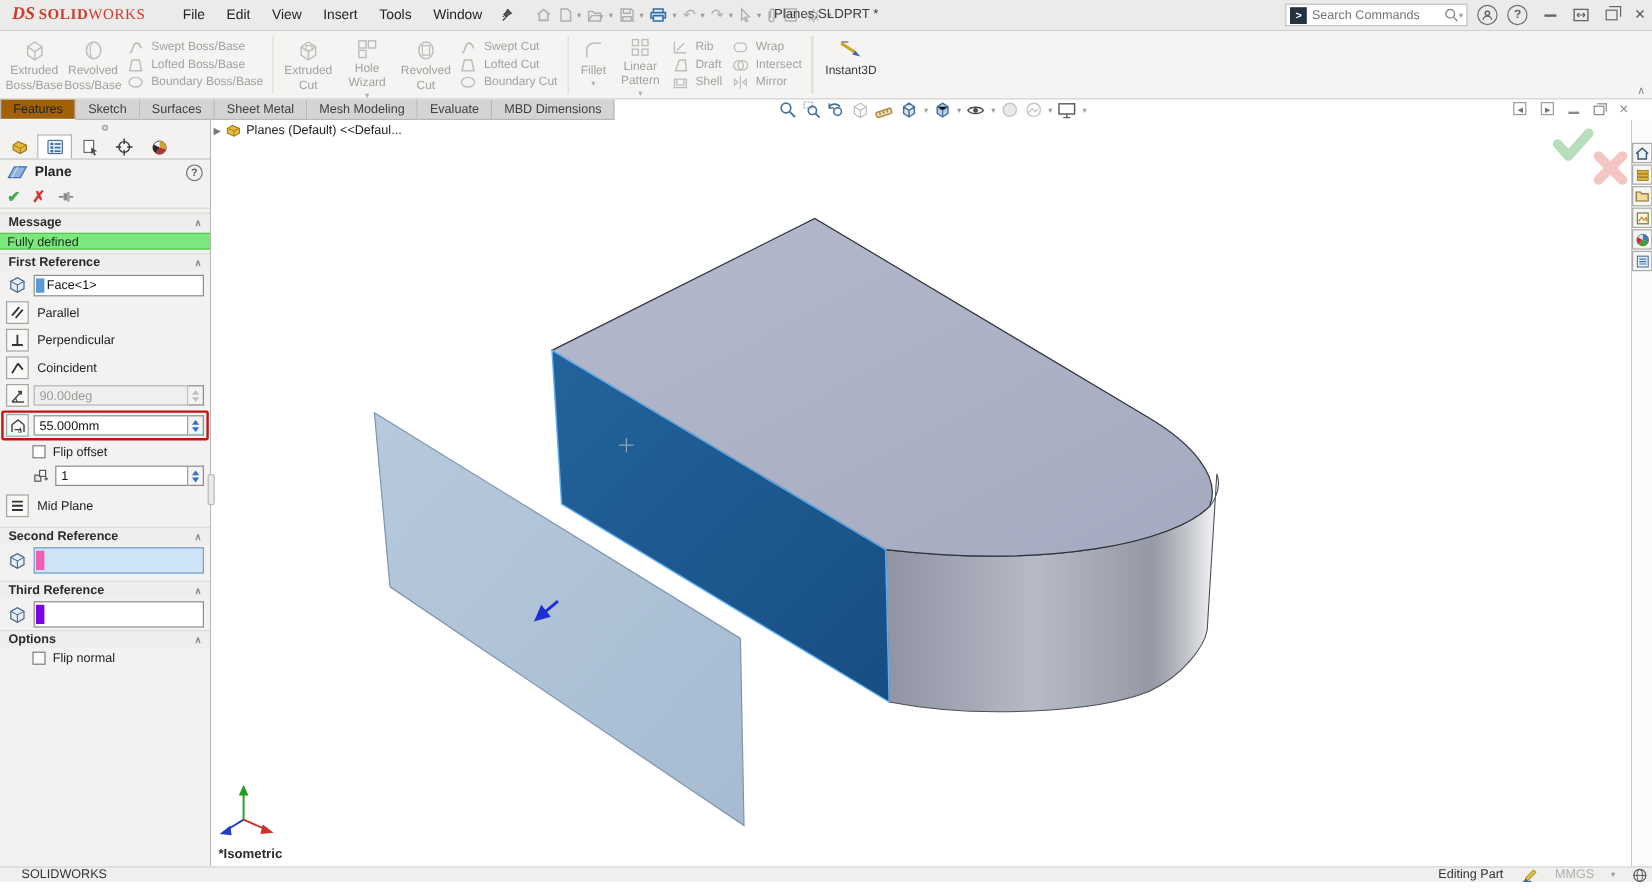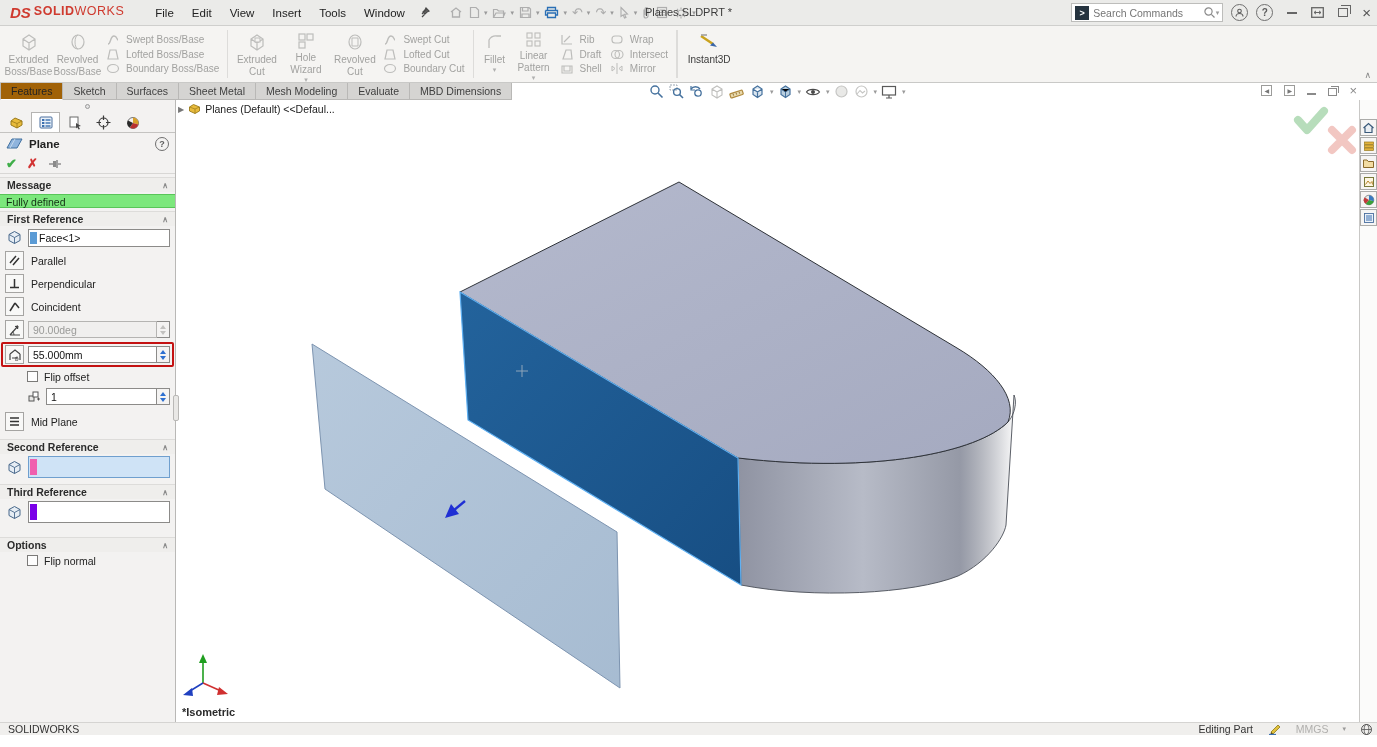--- a/index.html
+++ b/index.html
@@ -2,21 +2,21 @@
 <html><head>
 <meta charset="utf-8">
 <style>
   * { box-sizing: border-box; margin: 0; padding: 0; }
   html,body { width:1377px; height:747px; }
   body { font-family:"Liberation Sans",sans-serif; font-size:11px; color:#333; background:#fff; overflow:hidden; }
   .app { position:relative; width:1377px; height:747px; background:#fff; overflow:hidden; }
 
   
   .titlebar { height:26px; background:#ebebe9; border-bottom:1px solid #cfcfcd; display:flex; align-items:center; position:relative; }
-  .logo { display:flex; align-items:flex-start; margin-left:10px; white-space:nowrap; }
+  .logo { display:flex; align-items:center; margin-left:10px; white-space:nowrap;font-family:Liberation Serif, serif; }
   .logo .ds { font-style:italic; font-weight:bold; font-size:15px; color:#cf3a2f; margin-right:3px; }
   .logo .solid { font-weight:bold; font-size:12.5px; color:#cf3a2f; letter-spacing:.5px; }
   .logo .works { font-weight:normal; font-size:12.5px; color:#cf3a2f; letter-spacing:.5px; }
   .menus { display:flex; margin-left:22px; }
   .menus span { padding:4px 9px; font-size:11.5px; color:#222; cursor:default; }
   .pin-btn { margin:0 6px; display:flex; align-items:center; }
   .qa { display:flex; align-items:center; margin-left:8px; }
   .qa .qi { display:flex; align-items:center; padding:2px 3px; }
   .qa .caret { font-size:7px; color:#9a9a9a; margin:0 2px 0 1px; }
   .qa .glyph { font-size:13px; color:#adadad; line-height:13px; }
@@ -118,21 +118,21 @@
   
   .bottombar { height:12px; background:#d9d6d1; display:flex; align-items:stretch; border-top:1px solid #bdbab6; }
   .navbtns { display:flex; align-items:center; gap:1px; padding:0 2px; background:#c8c5c1; }
   .navbtns b { width:11px; height:10px; background:#d4d1cd; border:1px solid #a8a5a1; color:#6a6a6a; font-size:5px; display:flex; align-items:center; justify-content:center; }
   .btab { padding:0 12px; font-size:10.5px; color:#333; background:#d9d6d1; border-right:1px solid #b3b0ac; display:flex; align-items:center; }
   .btab.active { background:#f4f3f1; font-weight:bold; border-left:1px solid #b3b0ac; }
   .bottom-fill { flex:1; background:#efedeb; }
 
   
   .statusbar { height:13px; background:#f0efed; border-top:1px solid #d5d4d2; display:flex; align-items:center; font-size:10.5px; color:#333; position:relative; }
-  .statusbar .app-name { margin-left:8px; }
+  .statusbar .app-name { margin-left:18px; }
   .status-right { position:absolute; right:4px; display:flex; align-items:center; gap:14px; }
   .status-right .units { color:#b0afad; }
   .status-right .ucaret { color:#9a9a9a; font-size:7px; }
 </style>
 </head>
 <body>
 
 <div class="app">
 
   <div class="titlebar">
@@ -737,21 +737,21 @@
             <svg width="17" height="17" viewBox="0 0 17 17">
               <path d="M3,5.5 L8.5,2.5 L14,5.5 L14,11.5 L8.5,14.5 L3,11.5 Z" fill="#e6edf4" stroke="#46678a" stroke-width="1"></path>
               <path d="M3,5.5 L8.5,8.5 L14,5.5 M8.5,8.5 V14.5" stroke="#46678a" stroke-width="0.9" fill="none"></path>
             </svg>
           </span>
         <div class="refbox big">
           <span class="stripe" style="background:#7a00e8;height:16px"></span>
         </div>
       </div>
 
-      <div class="sect-h" style="margin-top:12px">
+      <div class="sect-h" style="margin-top:0">
           <span>Options</span>
           <span class="chev">∧</span>
         </div>
       <div class="chkrow">
         <span class="chk"></span>
         <span class="lbl">Flip normal</span>
       </div>
 
       <div class="panel-splitter"></div>
     </div>

